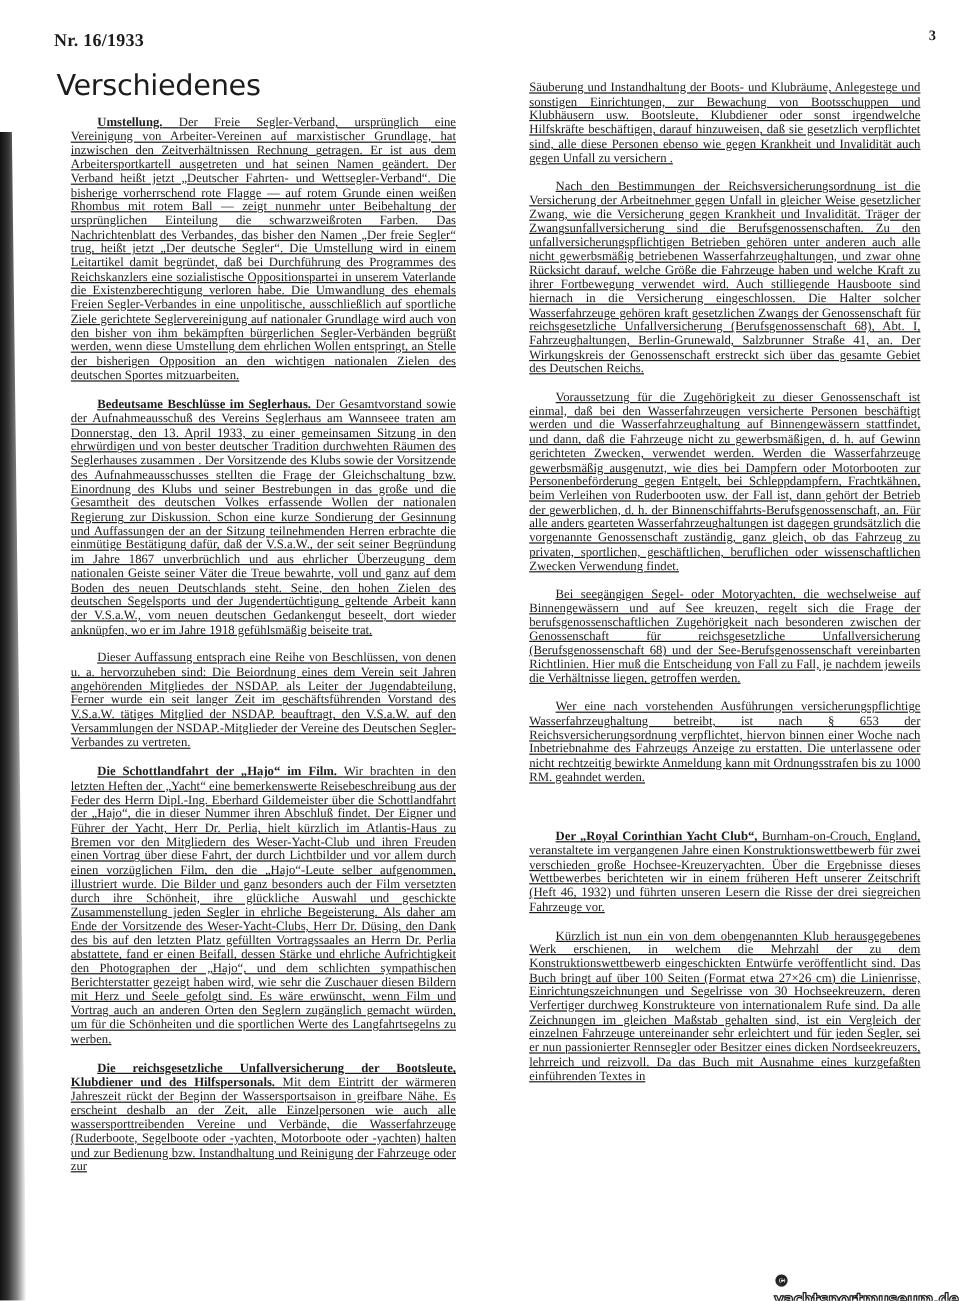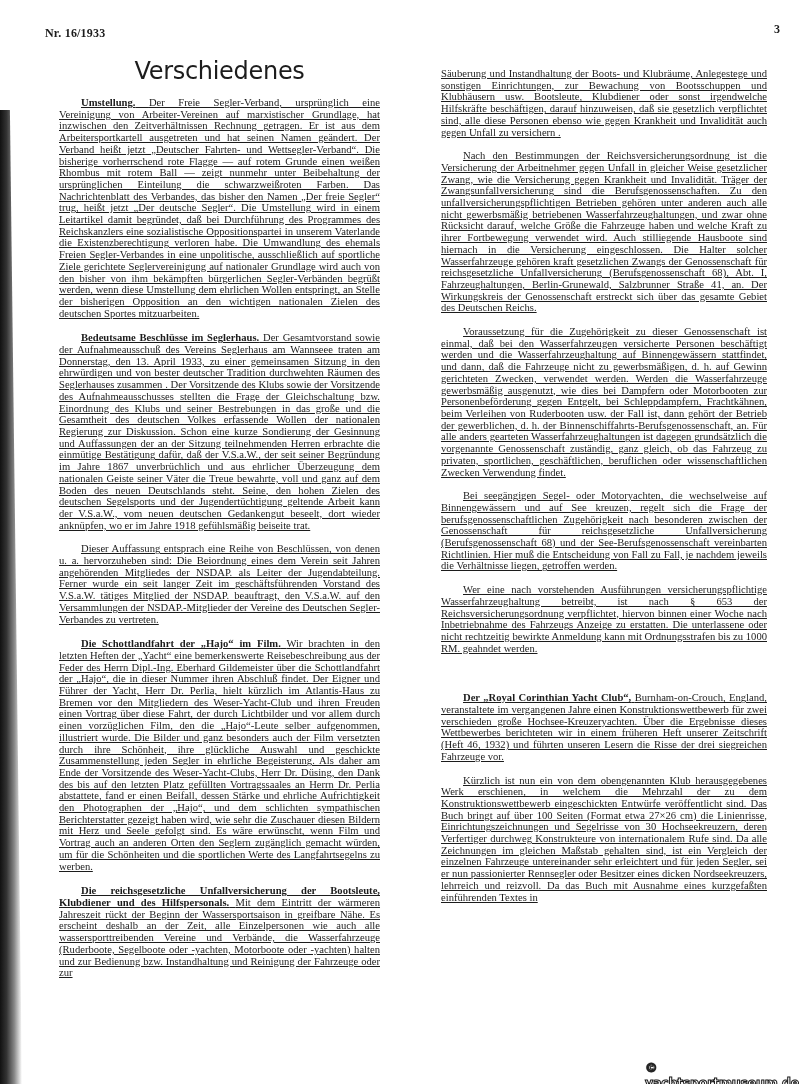--- a/index.html
+++ b/index.html
@@ -9,36 +9,36 @@
     font-family: "Liberation Serif", "DejaVu Serif", serif;
     color: #1c1c1c;
   }
   .binding {
     position: absolute; left: 0; top: 110px; width: 22px; bottom: 0;
     background: linear-gradient(to right, #111 0%, #333 30%, #888 65%, rgba(255,255,255,0) 100%);
     clip-path: polygon(0 0, 45% 0, 100% 100%, 0 100%);
   }
   .issue {
     position: absolute; left: 45px; top: 26px;
-    font-weight: bold; font-size: 12px; letter-spacing: 0.2px;
+    font-weight: bold; font-size: 15px; letter-spacing: 0.2px;
   }
   .pageno {
     position: absolute; left: 774px; top: 22px;
     font-weight: bold; font-size: 12px;
   }
   .col {
     position: absolute; top: 0;
     font-size: 10.6px; line-height: 11.7px;
     text-align: justify; hyphens: manual;
   }
   .col.left { left: 47px; width: 345px; top: 57px; }
   .col.right { left: 429px; width: 350px; top: 56px; }
   .section-title {
     font-family: "DejaVu Sans", "Liberation Sans", sans-serif;
-    font-size: 24px; line-height: 28px; text-align: center;
+    font-size: 24px; line-height: 28px; 
     margin: 0 0 5px 0; font-weight: normal; letter-spacing: -0.3px;
   }
   p { margin: 12px; text-indent: 22px; text-decoration: underline; }
   p.gap { margin-top: 13px; }
   p.gap-s { margin-top: 5px; }
   .lead { font-weight: bold; }
   .books { margin-top: 38px; }
   .watermark {
     position: absolute; left: 645px; top: 1060px;
     font-family: "DejaVu Sans", "Liberation Sans", sans-serif;

